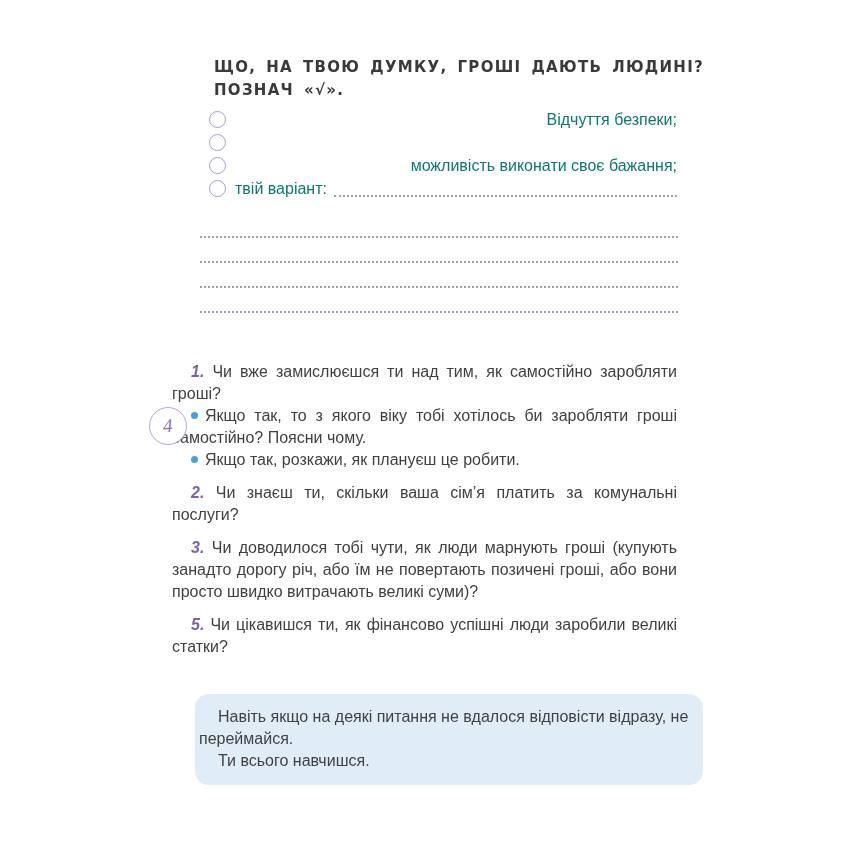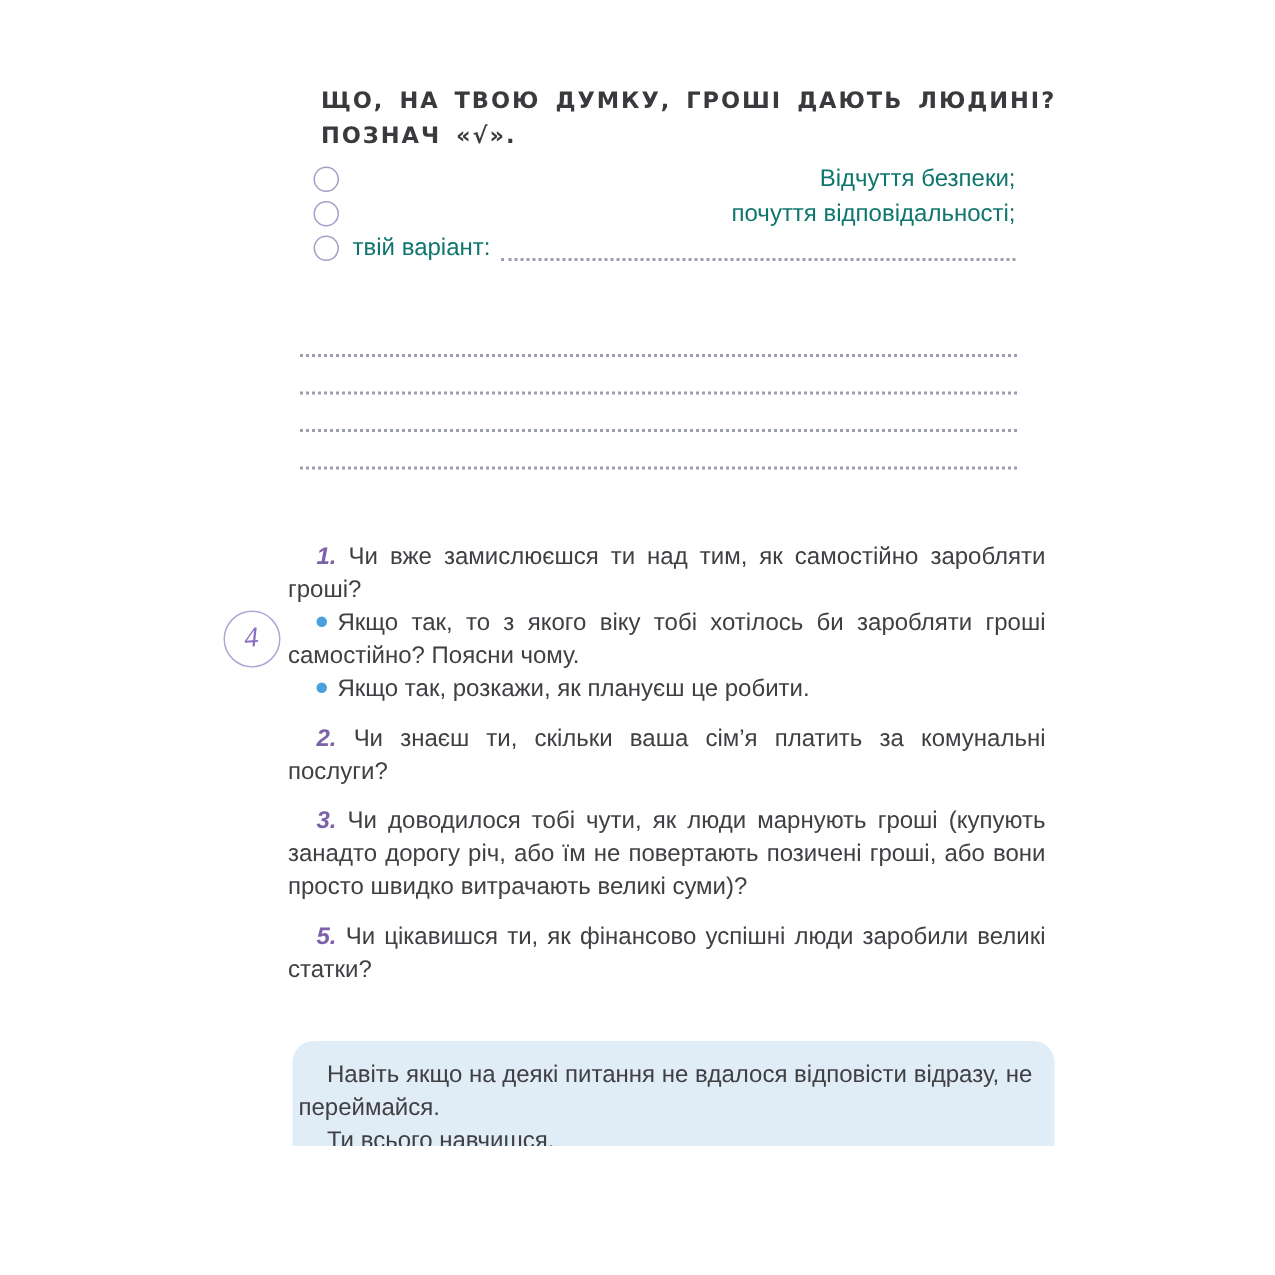--- a/index.html
+++ b/index.html
@@ -4,21 +4,21 @@
 <style>
   html, body { margin: 0; padding: 0; }
   body {
     width: 850px; height: 850px;
     background: #ffffff;
     font-family: "Liberation Sans", sans-serif;
     color: #3f3f44;
   }
   .page {
     position: relative;
-    width: 850px; height: 764px;
+    width: 850px; height: 850px;
     background: #ffffff;
     overflow: hidden;
   }
 
   
   .h-comic {
     font-family: "DejaVu Sans", sans-serif;
     font-weight: 700;
     font-size: 15px;
     letter-spacing: 1.3px;
@@ -51,21 +51,21 @@
     height: 15px;
     margin-left: 7px;
     border-bottom: 2px dotted #9aa0ae;
   }
 
   
   #blank-lines { position: absolute; left: 200px; top: 213px; width: 478px; }
   .blank-line { height: 23px; border-bottom: 2px dotted #9aa0ae; }
 
   
-  #questions { position: absolute; left: 192px; top: 361px; width: 505px; }
+  #questions { position: absolute; left: 172px; top: 361px; width: 505px; }
   .q-group { margin: 0 0 11px 0; }
   .q-group p {
     margin: 0;
     font-size: 16px;
     line-height: 22px;
     text-align: justify;
     text-indent: 19px;
     color: #3f3f44;
   }
   .qnum {
@@ -129,21 +129,24 @@
     <div>ПОЗНАЧ «√».</div>
   </div>
 
   <div id="options">
     <div class="option">
       <span class="cb"></span>
       <span class="option-label">Відчуття безпеки;</span>
     </div>
     <div class="option">
       <span class="cb"></span>
-      <span class="option-label">почуття відповідальності;</span>
+    </div>
+    <div class="option">
+      <span class="cb"></span>
+      <span class="option-label">можливість виконати своє бажання;</span>
     </div>
     <div class="option">
       <span class="cb"></span>
       <span class="option-label">твій варіант:</span>
       <span class="dotted-fill"></span>
     </div>
   </div>
 
   <div id="blank-lines">
     <div class="blank-line"></div>

